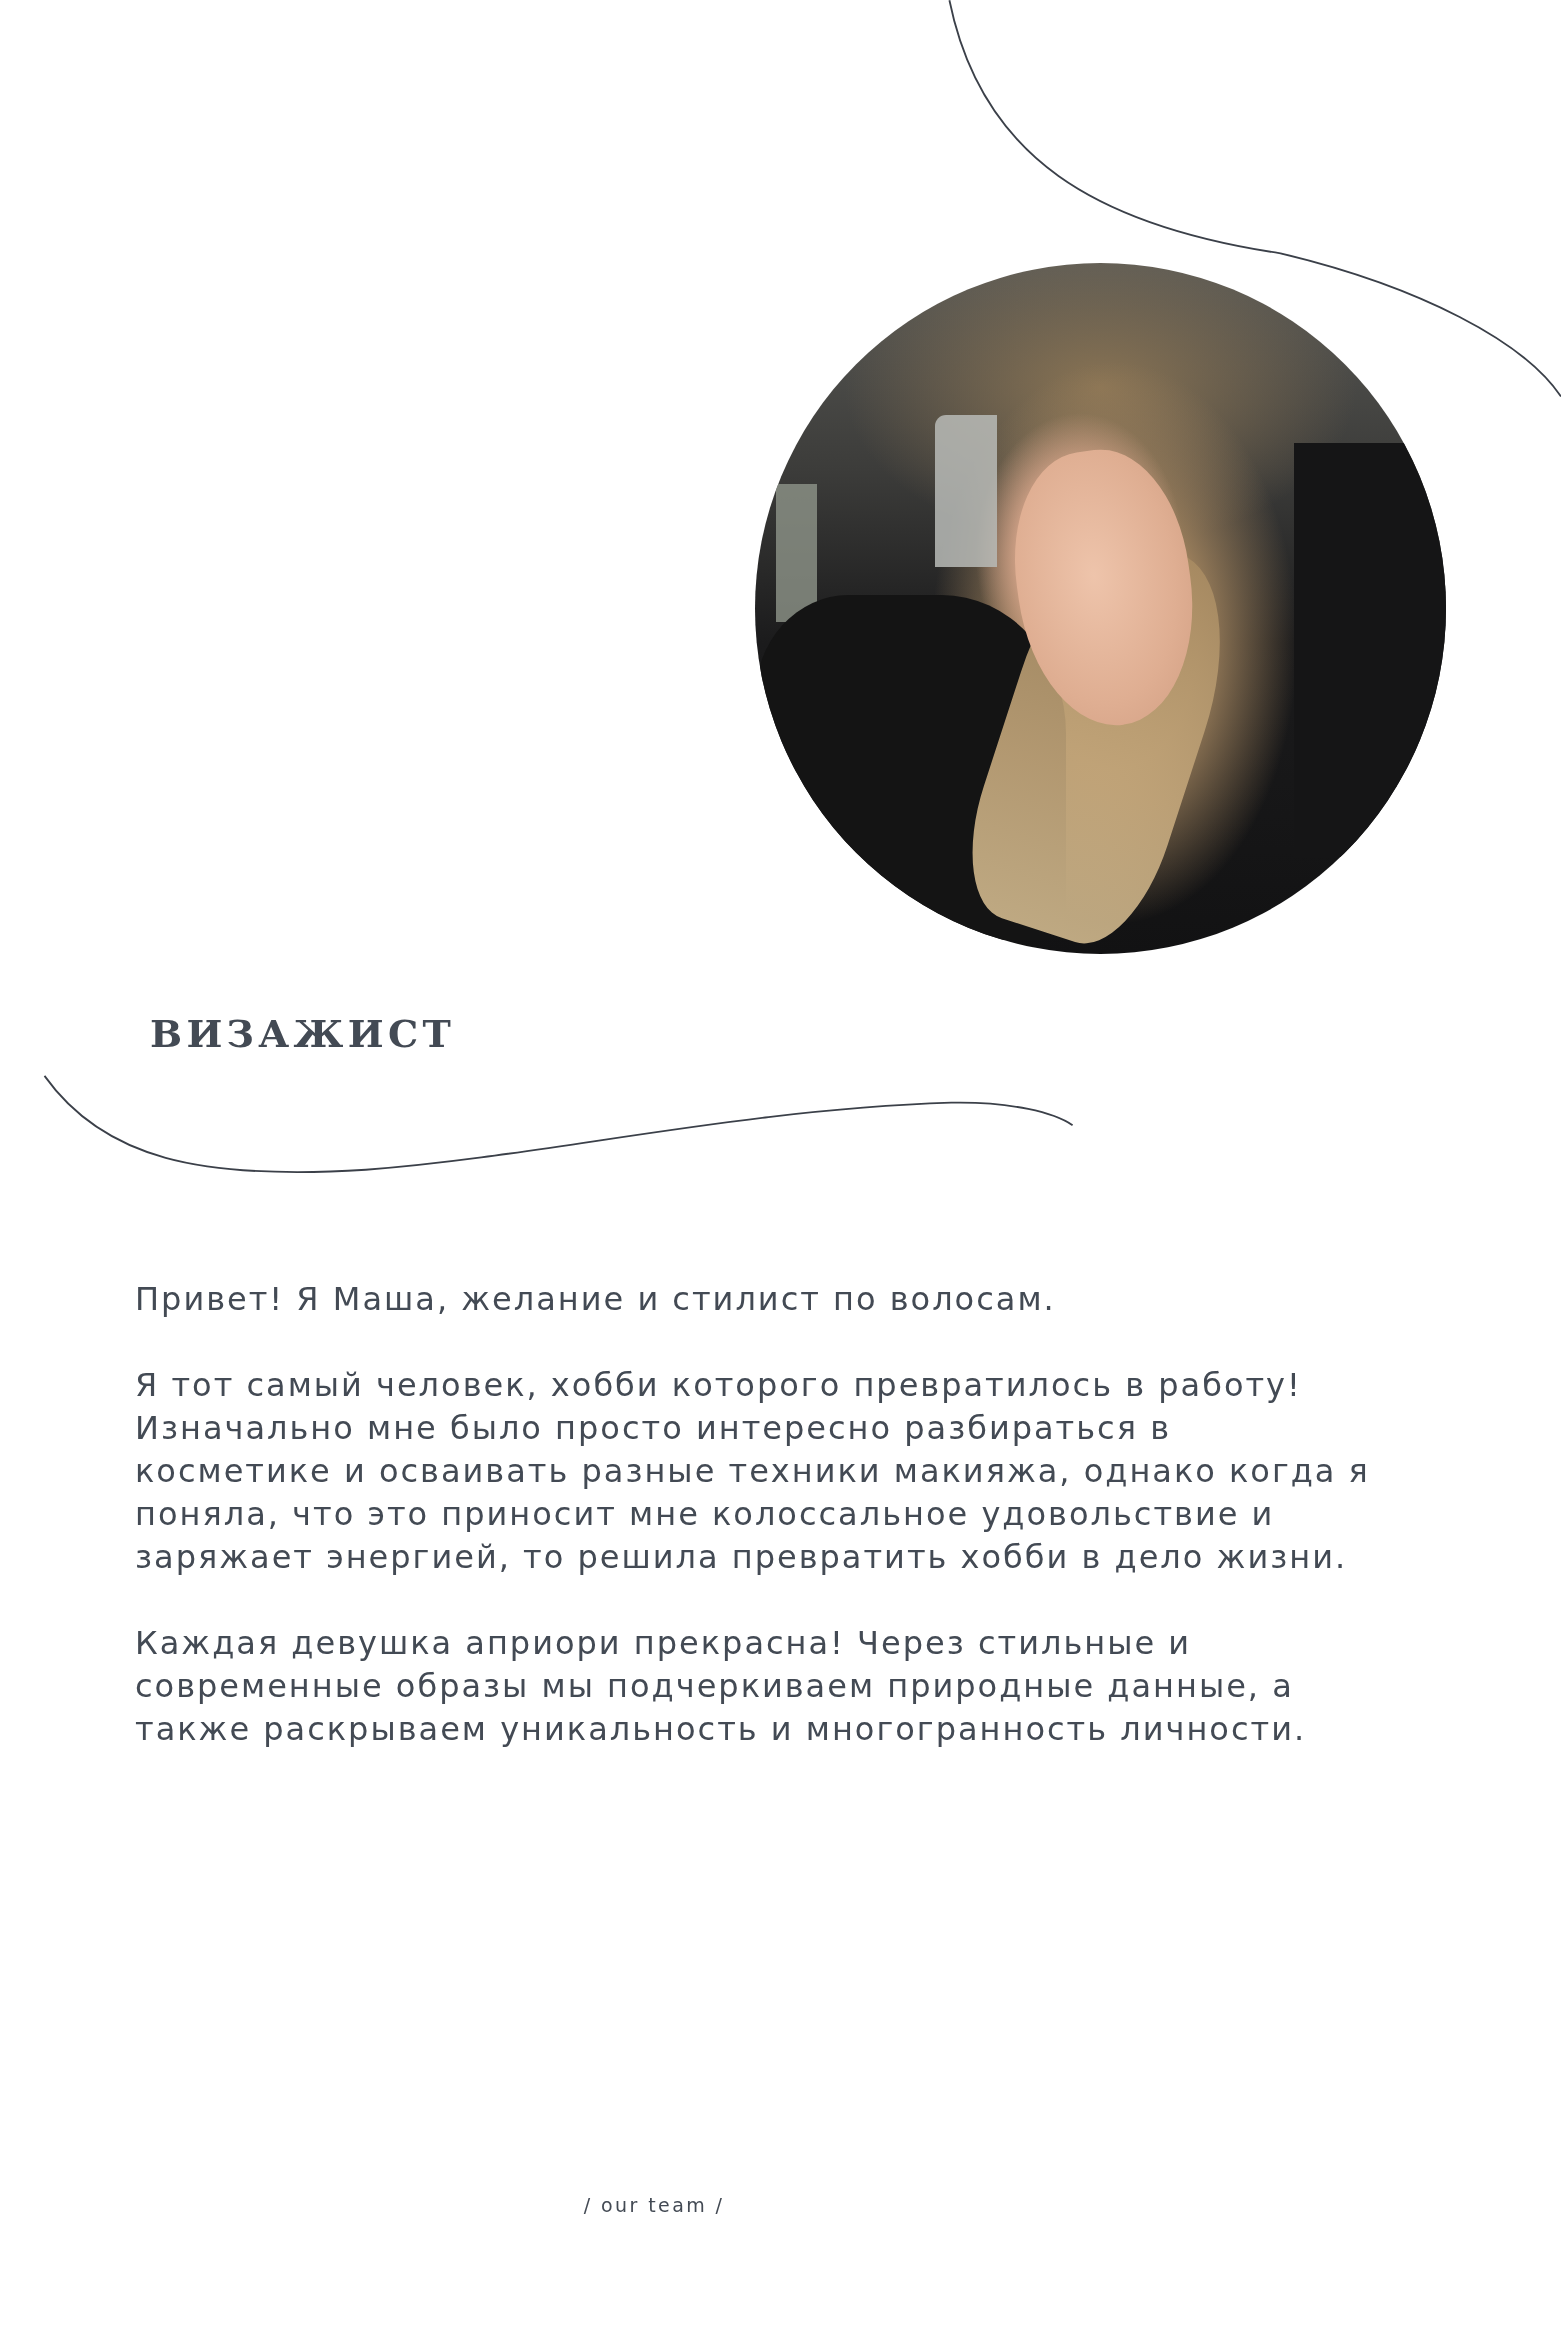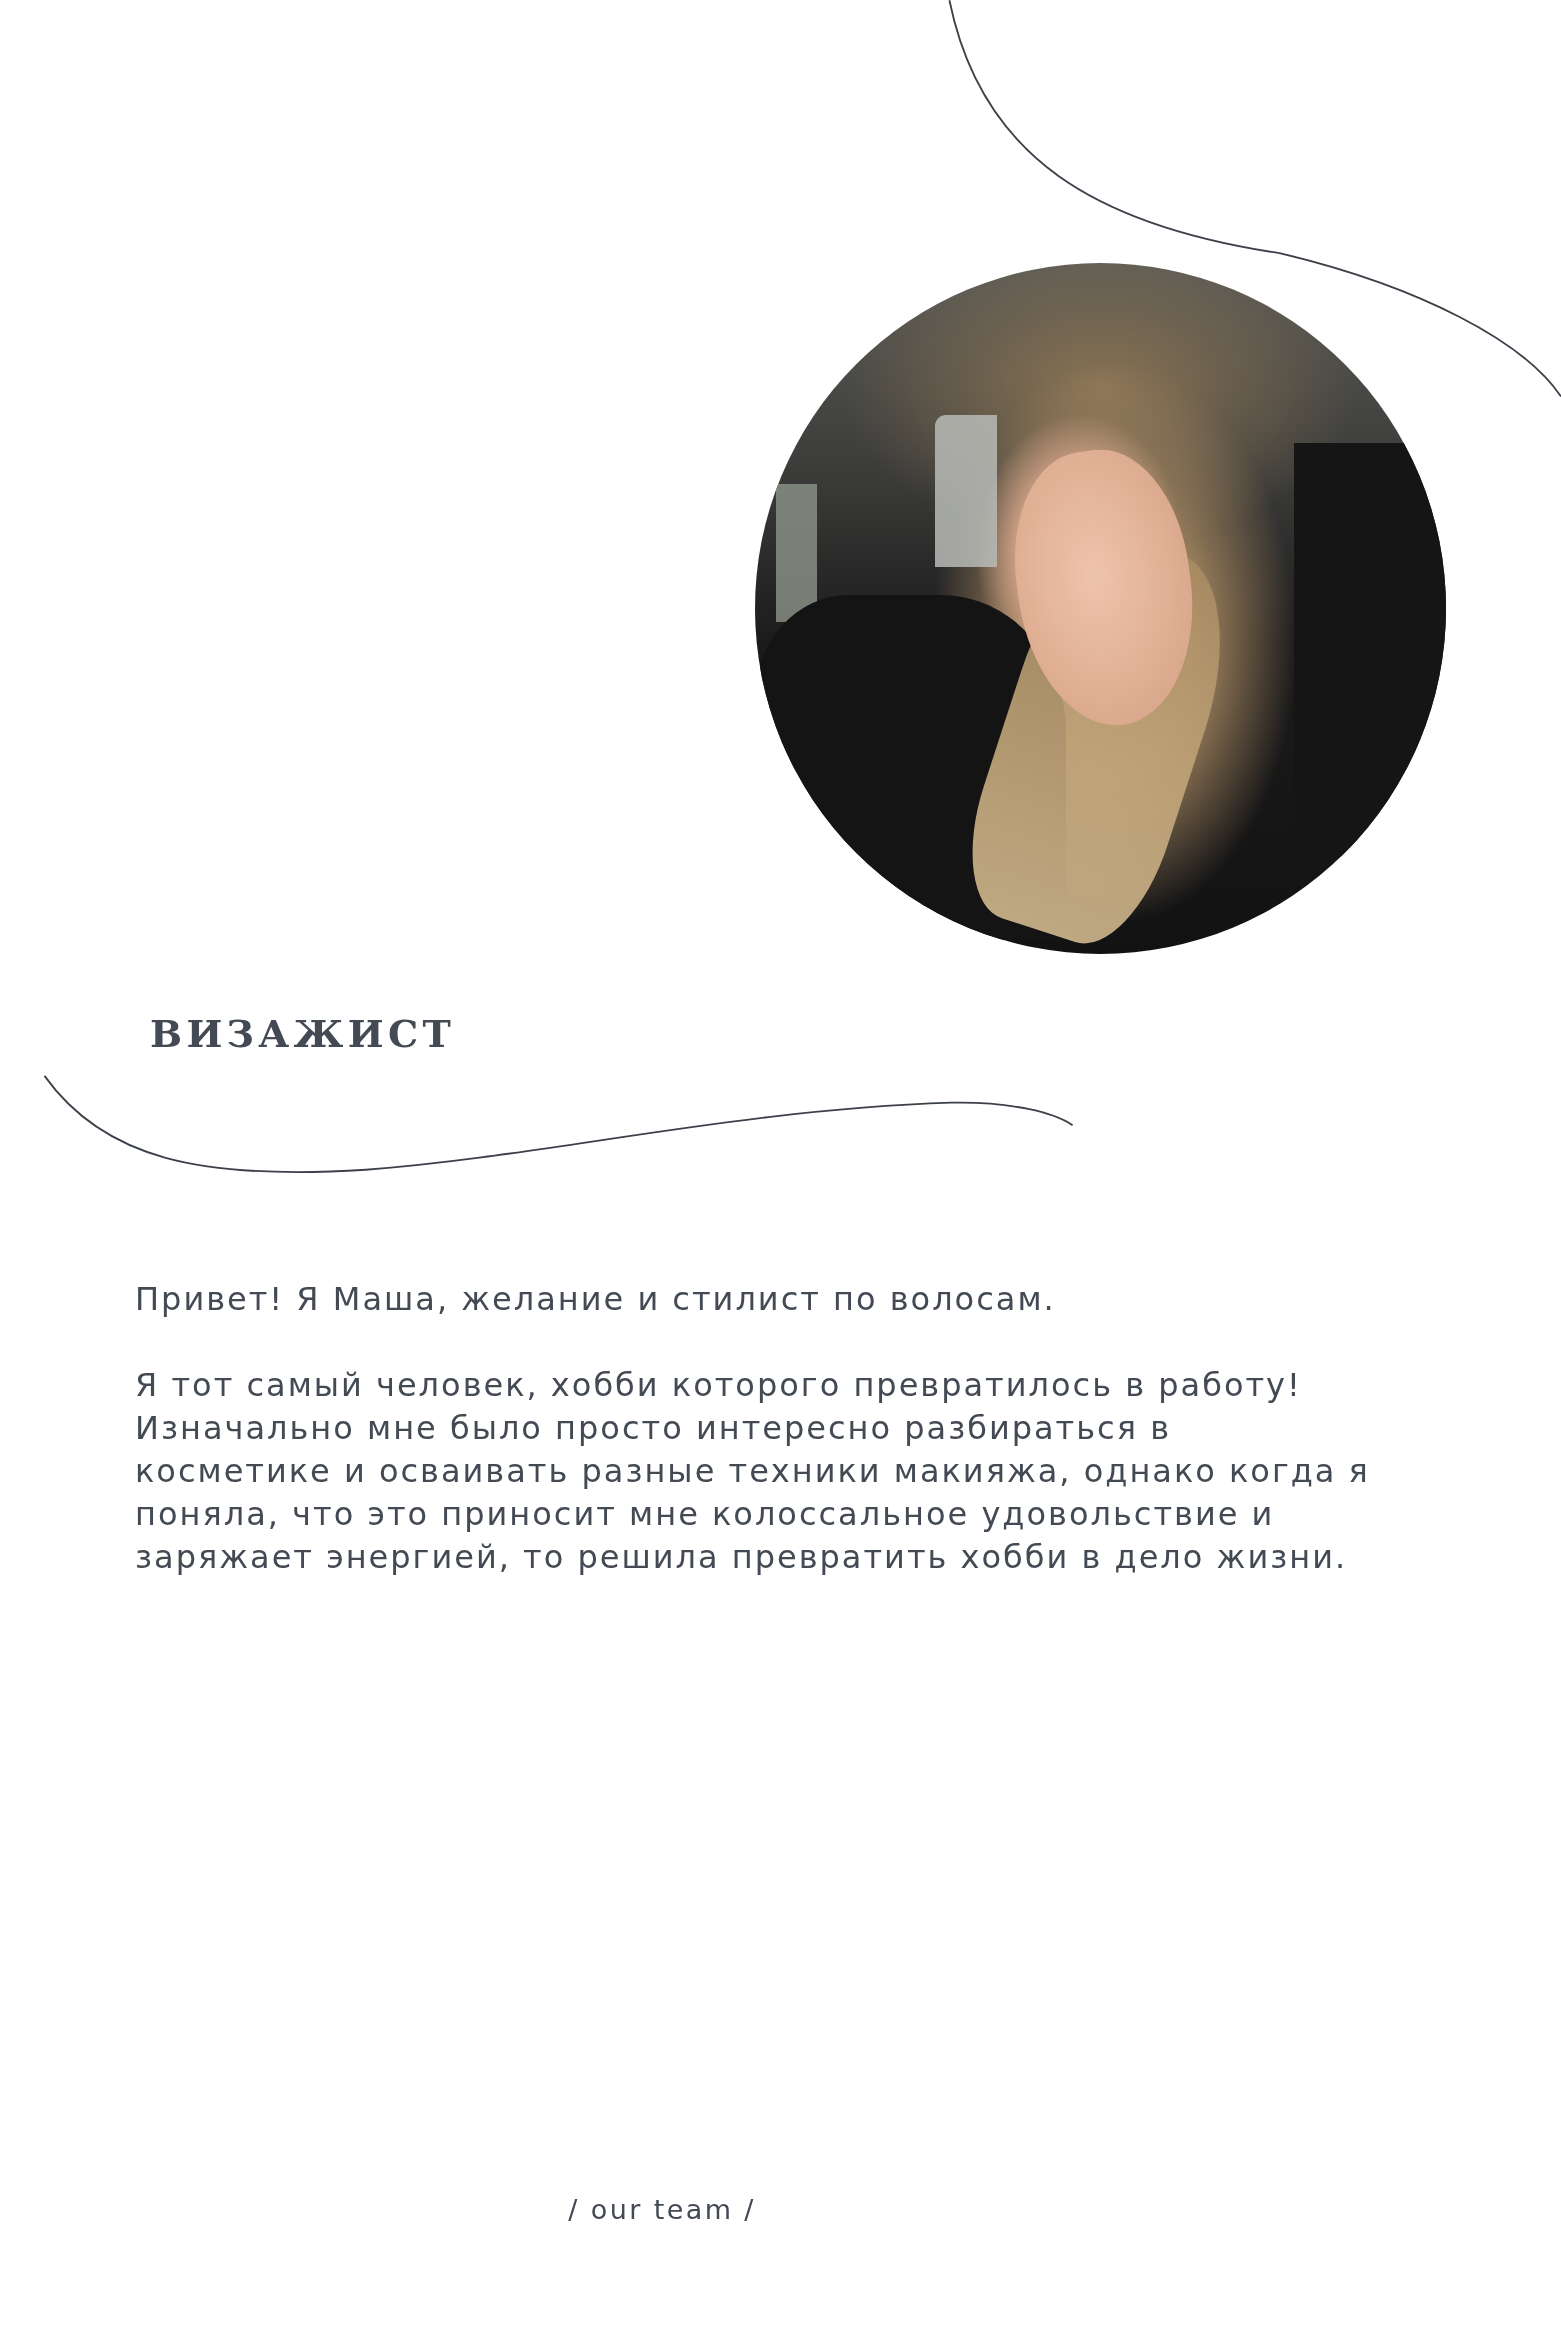--- a/index.html
+++ b/index.html
@@ -32,22 +32,22 @@
       font-family: "DejaVu Serif", serif; font-size: 38px;
       letter-spacing: 4.3px; color: #434a54; margin: 15px; line-height: 1;
     }
     .bio {
       position: absolute; left: 135px; top: 1278px; width: 1403px;
       font-family: "DejaVu Sans", sans-serif; font-size: 32px; line-height: 43px;
       letter-spacing: 2px; color: #434a54; font-weight: normal;
     }
     .bio p { margin: 0 0 43px 0; white-space: pre-line; }
     .footer {
-      position: absolute; left: 16px; width: 1280px; top: 2194px; text-align: center;
-      font-family: "DejaVu Sans", sans-serif; font-size: 27px; letter-spacing: 2.4px; color: #434a54;
+      position: absolute; left: 8px; width: 1280px; top: 2194px; text-align: center;
+      font-family: "DejaVu Sans", sans-serif; font-size: 19px; letter-spacing: 2.4px; color: #434a54;
       padding-left: 12.2px; box-sizing: border-box;
     }
   </style>
 </head>
 <body>
 
 <div class="page">
 
   <svg class="curve" viewBox="0 0 2560 3840" xmlns="http://www.w3.org/2000/svg">
     <path d="M1557 0 C 1610 260, 1800 370, 2100 415 C 2330 470, 2500 560, 2560 650" fill="none" stroke="#3b4049" stroke-width="3"></path>
@@ -65,17 +65,20 @@
 
   <h2 class="role">ВИЗАЖИСТ</h2>
 
   <div class="bio">
     <p>Привет! Я Маша, желание и стилист по волосам.</p>
     <p>Я тот самый человек, хобби которого превратилось в работу!
 Изначально мне было просто интересно разбираться в
 косметике и осваивать разные техники макияжа, однако когда я
 поняла, что это приносит мне колоссальное удовольствие и
 заряжает энергией, то решила превратить хобби в дело жизни.</p>
+    <p>Каждая девушка априори прекрасна! Через стильные и
+современные образы мы подчеркиваем природные данные, а
+также раскрываем уникальность и многогранность личности.</p>
   </div>
 
   <div class="footer">/ our team /</div>
 </div>
 
 
 </body></html>

